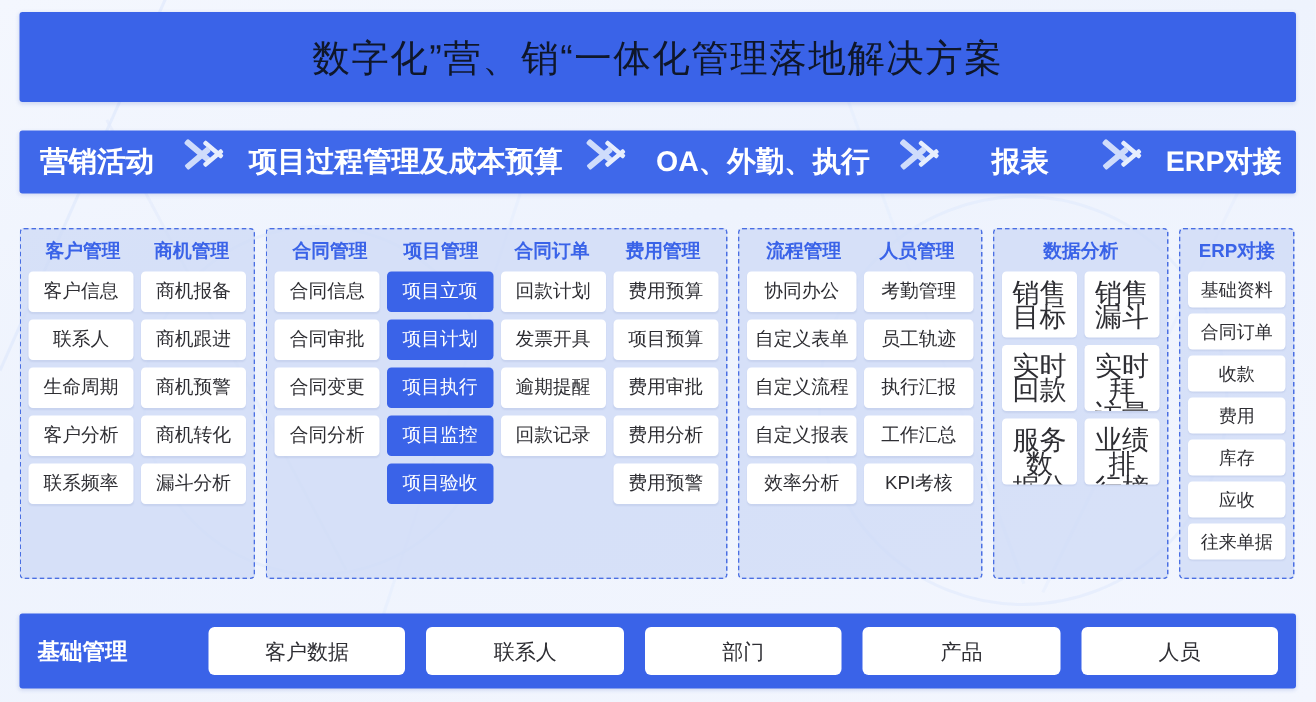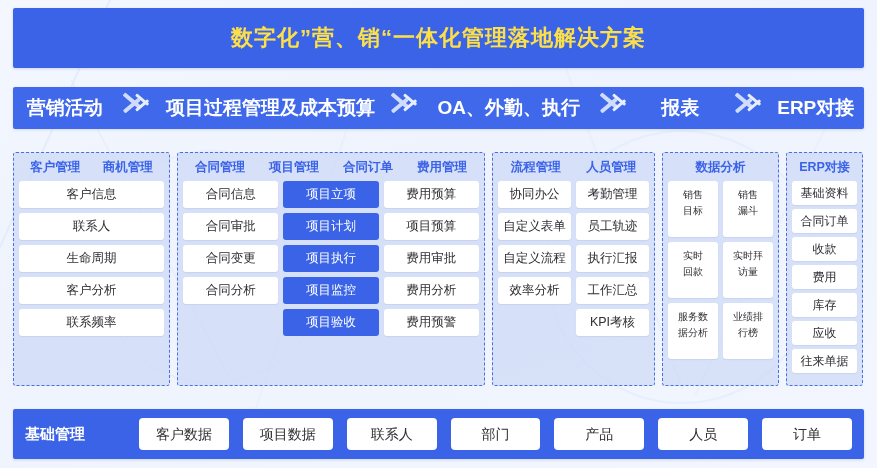--- a/index.html
+++ b/index.html
@@ -25,21 +25,21 @@
   .ring2{left:545px;top:130px;width:270px;height:270px;}
 
   
   .title-bar{
     position:absolute;left:13px;top:8px;width:851px;height:60px;
     background:#3a63e8;border-radius:2px;
     display:flex;align-items:center;justify-content:center;
     box-shadow:0 1px 3px rgba(40,70,180,.18);
   }
   .title-bar .txt{
-    color:#fde047;font-size:22px;font-weight:bold;letter-spacing:1px;
+    color:#0f172a;font-size:25px;font-weight:normal;letter-spacing:1px;
     white-space:nowrap;
   }
 
   
   .flow{
     position:absolute;left:13px;top:87px;width:851px;height:42px;
     background:#3f68ea;border-radius:2px;
     display:flex;align-items:flex-end;
     box-shadow:0 1px 3px rgba(40,70,180,.15);
     overflow:hidden;
@@ -96,22 +96,22 @@
     height:27px;line-height:27px;text-align:center;
     white-space:nowrap;overflow:hidden;
     box-shadow:0 1px 1px rgba(80,100,170,.10);
   }
   .cell.blue{background:#3a63e8;color:#ffffff;box-shadow:none;}
   .cell.ghost{background:transparent;box-shadow:none;}
 
   
   .g4 .g-cols{gap:5px;}
   .cell.two{
-    height:56px;line-height:16px;padding-top:6px;box-sizing:border-box;
-    font-size:10px;white-space:normal;
+    height:44px;line-height:16px;padding-top:6px;box-sizing:border-box;
+    font-size:18px;white-space:normal;
   }
   .cell.two span{display:block;}
 
   
   .g5 .cell{height:24px;line-height:24px;font-size:12px;}
   .g5 .g-col{gap:4px;}
 
   
   .base-bar{
     position:absolute;left:13px;top:409px;width:851px;height:50px;
@@ -165,20 +165,27 @@
           <div class="h">商机管理</div>
         </div>
         <div class="g-cols">
           <div class="g-col">
             <div class="cell">客户信息</div>
             <div class="cell">联系人</div>
             <div class="cell">生命周期</div>
             <div class="cell">客户分析</div>
             <div class="cell">联系频率</div>
           </div>
+          <div class="g-col">
+            <div class="cell">商机报备</div>
+            <div class="cell">商机跟进</div>
+            <div class="cell">商机预警</div>
+            <div class="cell">商机转化</div>
+            <div class="cell">漏斗分析</div>
+          </div>
         </div>
       </div>
       <div class="group g2">
         <div class="g-head">
           <div class="h">合同管理</div>
           <div class="h">项目管理</div>
           <div class="h">合同订单</div>
           <div class="h">费用管理</div>
         </div>
         <div class="g-cols">
@@ -190,38 +197,46 @@
             <div class="cell ghost"></div>
           </div>
           <div class="g-col">
             <div class="cell blue">项目立项</div>
             <div class="cell blue">项目计划</div>
             <div class="cell blue">项目执行</div>
             <div class="cell blue">项目监控</div>
             <div class="cell blue">项目验收</div>
           </div>
           <div class="g-col">
+            <div class="cell">回款计划</div>
+            <div class="cell">发票开具</div>
+            <div class="cell">逾期提醒</div>
+            <div class="cell">回款记录</div>
+            <div class="cell ghost"></div>
+          </div>
+          <div class="g-col">
             <div class="cell">费用预算</div>
             <div class="cell">项目预算</div>
             <div class="cell">费用审批</div>
             <div class="cell">费用分析</div>
             <div class="cell">费用预警</div>
           </div>
         </div>
       </div>
       <div class="group g3">
         <div class="g-head">
           <div class="h">流程管理</div>
           <div class="h">人员管理</div>
         </div>
         <div class="g-cols">
           <div class="g-col">
             <div class="cell">协同办公</div>
             <div class="cell">自定义表单</div>
             <div class="cell">自定义流程</div>
+            <div class="cell">自定义报表</div>
             <div class="cell">效率分析</div>
           </div>
           <div class="g-col">
             <div class="cell">考勤管理</div>
             <div class="cell">员工轨迹</div>
             <div class="cell">执行汇报</div>
             <div class="cell">工作汇总</div>
             <div class="cell">KPI考核</div>
           </div>
         </div>
@@ -276,22 +291,20 @@
             <div class="cell">往来单据</div>
           </div>
         </div>
       </div>
     </div>
 
   <div class="base-bar">
     <div class="base-label">基础管理</div>
     <div class="base-items" id="base-items">
         <div class="base-item">客户数据</div>
-        <div class="base-item">项目数据</div>
         <div class="base-item">联系人</div>
         <div class="base-item">部门</div>
         <div class="base-item">产品</div>
         <div class="base-item">人员</div>
-        <div class="base-item">订单</div>
       </div>
   </div>
 
 </div>
 
 </body></html>

